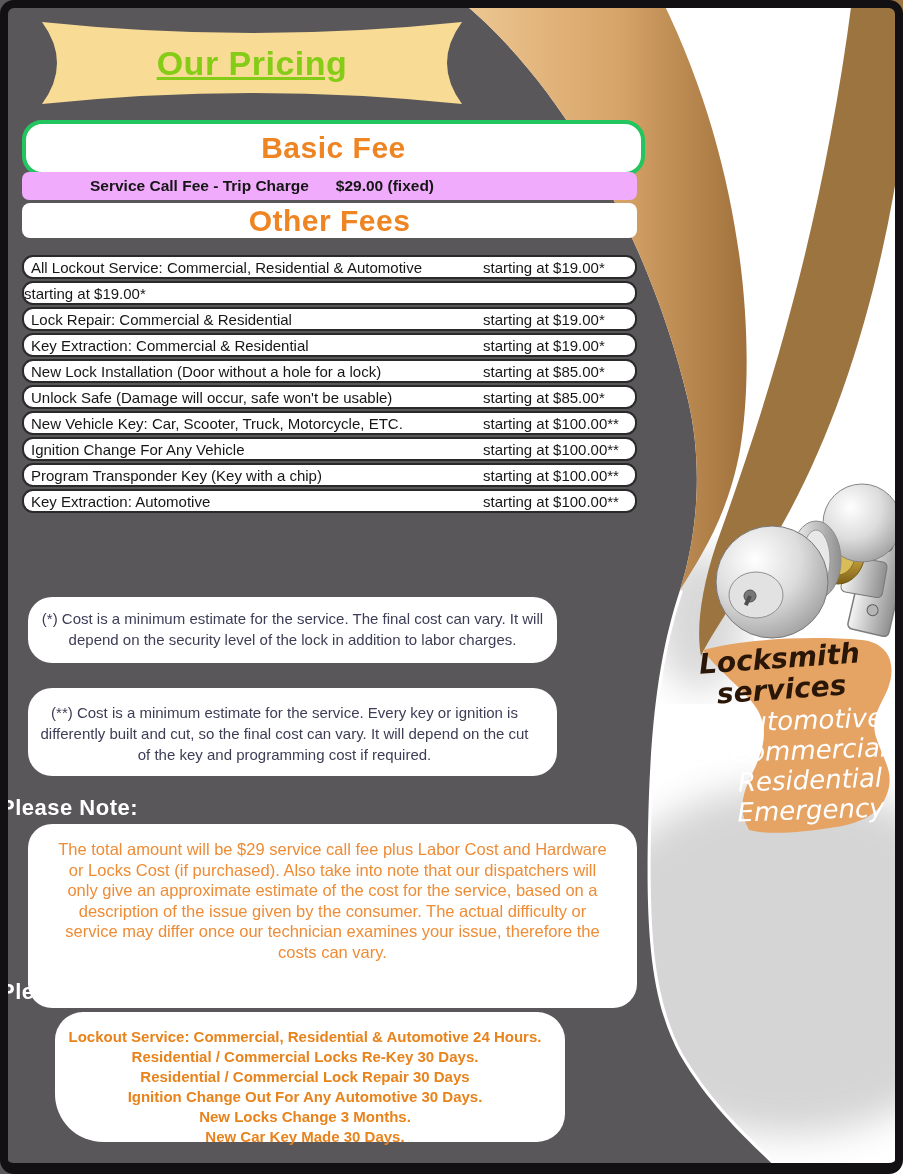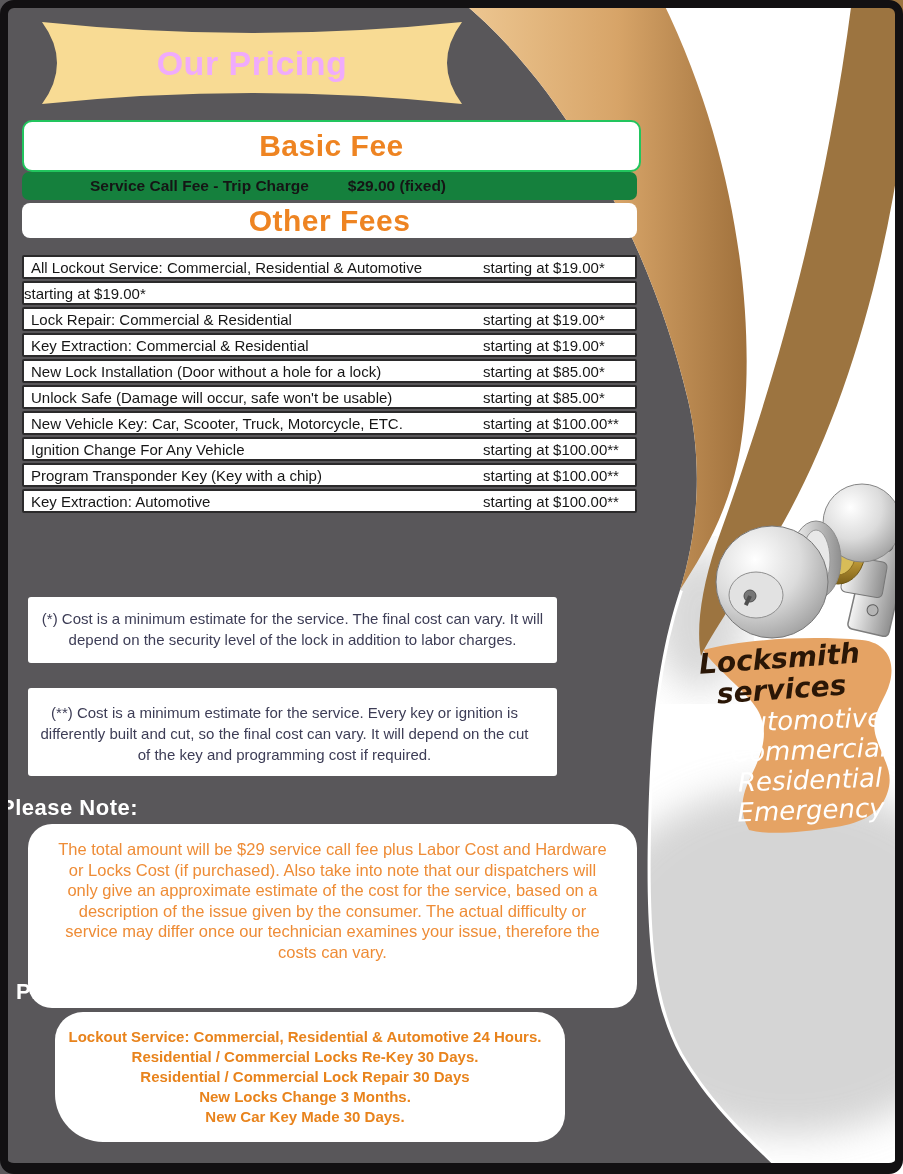--- a/index.html
+++ b/index.html
@@ -4,44 +4,44 @@
 <style>
   html,body{margin:0;padding:0;background:#0e0c0d;font-family:"Liberation Sans",sans-serif;}
   .page{position:relative;width:903px;height:1174px;background:#59575a;overflow:hidden;}
   .frame{position:absolute;inset:0;border:8px solid #121012;border-bottom-width:11px;border-radius:14px;pointer-events:none;z-index:9;}
   .bg{position:absolute;left:0;top:0;z-index:0;}
   .abs{position:absolute;z-index:2;}
   
   .banner{left:40px;top:16px;width:424px;height:94px;}
   .banner svg{position:absolute;left:0;top:0;}
   .banner-title{position:absolute;left:0;top:0;width:100%;height:100%;display:flex;align-items:center;justify-content:center;
-    font-size:34px;font-weight:bold;letter-spacing:.5px;color:#f0abfc;}
+    font-size:34px;font-weight:bold;letter-spacing:.5px;color:#84cc16;text-decoration:underline;}
   
   .hbox{left:22px;width:615px;background:#fff;display:flex;align-items:center;justify-content:center;
     font-weight:bold;font-size:30px;color:#ee8422;letter-spacing:.5px;}
-  .basic{top:120px;height:48px;border:2px solid #22c55e;border-radius:10px;}
+  .basic{top:120px;height:48px;border:4px solid #22c55e;border-radius:20px;}
   .other{top:203px;height:35px;border-radius:8px;}
-  .service-row{left:22px;top:172px;width:615px;height:28px;background:#15803d;border-radius:7px;
-    display:flex;align-items:center;font-weight:bold;font-size:15.5px;color:#151515;gap:12px;}
+  .service-row{left:22px;top:172px;width:615px;height:28px;background:#f0abfc;border-radius:7px;
+    display:flex;align-items:center;font-weight:bold;font-size:15.5px;color:#151515;}
   .service-row .lbl{margin-left:68px;}
   .service-row .val{margin-left:27px;}
   
   .fee-table{left:22px;top:255px;width:615px;}
-  .fee-row{box-sizing:border-box;height:24px;margin-bottom:2px;background:#fff;border:2px solid #2b2a2b;border-radius:2px;
+  .fee-row{box-sizing:border-box;height:24px;margin-bottom:2px;background:#fff;border:2px solid #2b2a2b;border-radius:11px;
     display:flex;align-items:center;font-size:15px;color:#161616;}
   .fee-row .fl{flex:1;padding-left:7px;white-space:nowrap;}
   .fee-row .fp{width:152px;flex-shrink:0;white-space:nowrap;}
   
-  .note{left:28px;width:529px;background:#fff;border-radius:3px;color:#3d3d56;font-size:15px;line-height:21px;
+  .note{left:28px;width:529px;background:#fff;border-radius:24px;color:#3d3d56;font-size:15px;line-height:21px;
     text-align:center;box-sizing:border-box;}
   .note1{top:597px;height:66px;padding:11px 12px 0 12px;}
   .note2{top:688px;height:88px;padding:14px 28px 0 12px;}
   .white-head{left:0;width:652px;text-align:left;color:#fff;font-weight:bold;font-size:22px;letter-spacing:.5px;}
   .ph1{top:795px;}
-  .ph2{top:979px;padding-left:16px;}
+  .ph2{top:979px;}
   .big-note{left:28px;top:824px;width:609px;height:184px;background:#fff;border-radius:24px;box-sizing:border-box;
     padding:15px 24px 0 24px;text-align:center;color:#ee8c36;font-size:16.5px;line-height:20.5px;}
   .warranty{left:55px;top:1012px;width:510px;height:130px;background:#fff;border-radius:28px 28px 28px 48px;
     box-sizing:border-box;padding:15px 10px 0 0;text-align:center;color:#e8831c;font-weight:bold;font-size:15px;line-height:20px;}
   .warranty div{white-space:nowrap;}
   
   .blob-title{left:698px;top:643px;width:165px;text-align:center;color:#2a1606;font-size:28px;font-style:italic;
     font-weight:bold;transform:rotate(-4deg);line-height:31px;z-index:3;font-family:"DejaVu Sans",sans-serif;}
   .blob-list{left:722px;top:705px;width:175px;text-align:center;color:#fff;font-size:26px;font-style:italic;
     transform:rotate(-2deg);line-height:30px;z-index:3;font-family:"DejaVu Sans",sans-serif;}
@@ -182,20 +182,21 @@
   <div class="abs note note2">(**) Cost is a minimum estimate for the service. Every key or ignition is differently built and cut, so the final cost can vary. It will depend on the cut of the key and programming cost if required.</div>
 
   <div class="abs white-head ph1">Please Note:</div>
   <div class="abs big-note">The total amount will be $29 service call fee plus Labor Cost and Hardware or Locks Cost (if purchased). Also take into note that our dispatchers will only give an approximate estimate of the cost for the service, based on a description of the issue given by the consumer. The actual difficulty or service may differ once our technician examines your issue, therefore the costs can vary.</div>
 
   <div class="abs white-head ph2">Please Note our warranty policy:</div>
   <div class="abs warranty">
     <div>Lockout Service: Commercial, Residential &amp; Automotive 24 Hours.</div>
     <div>Residential / Commercial Locks Re-Key 30 Days.</div>
     <div>Residential / Commercial Lock Repair 30 Days</div>
+    <div>Ignition Change Out For Any Automotive 30 Days.</div>
     <div>New Locks Change 3 Months.</div>
     <div>New Car Key Made 30 Days.</div>
   </div>
 
   <div class="abs blob-title">
     <div>Locksmith</div>
     <div>services</div>
   </div>
   <div class="abs blob-list">
     <div>Automotive</div>

